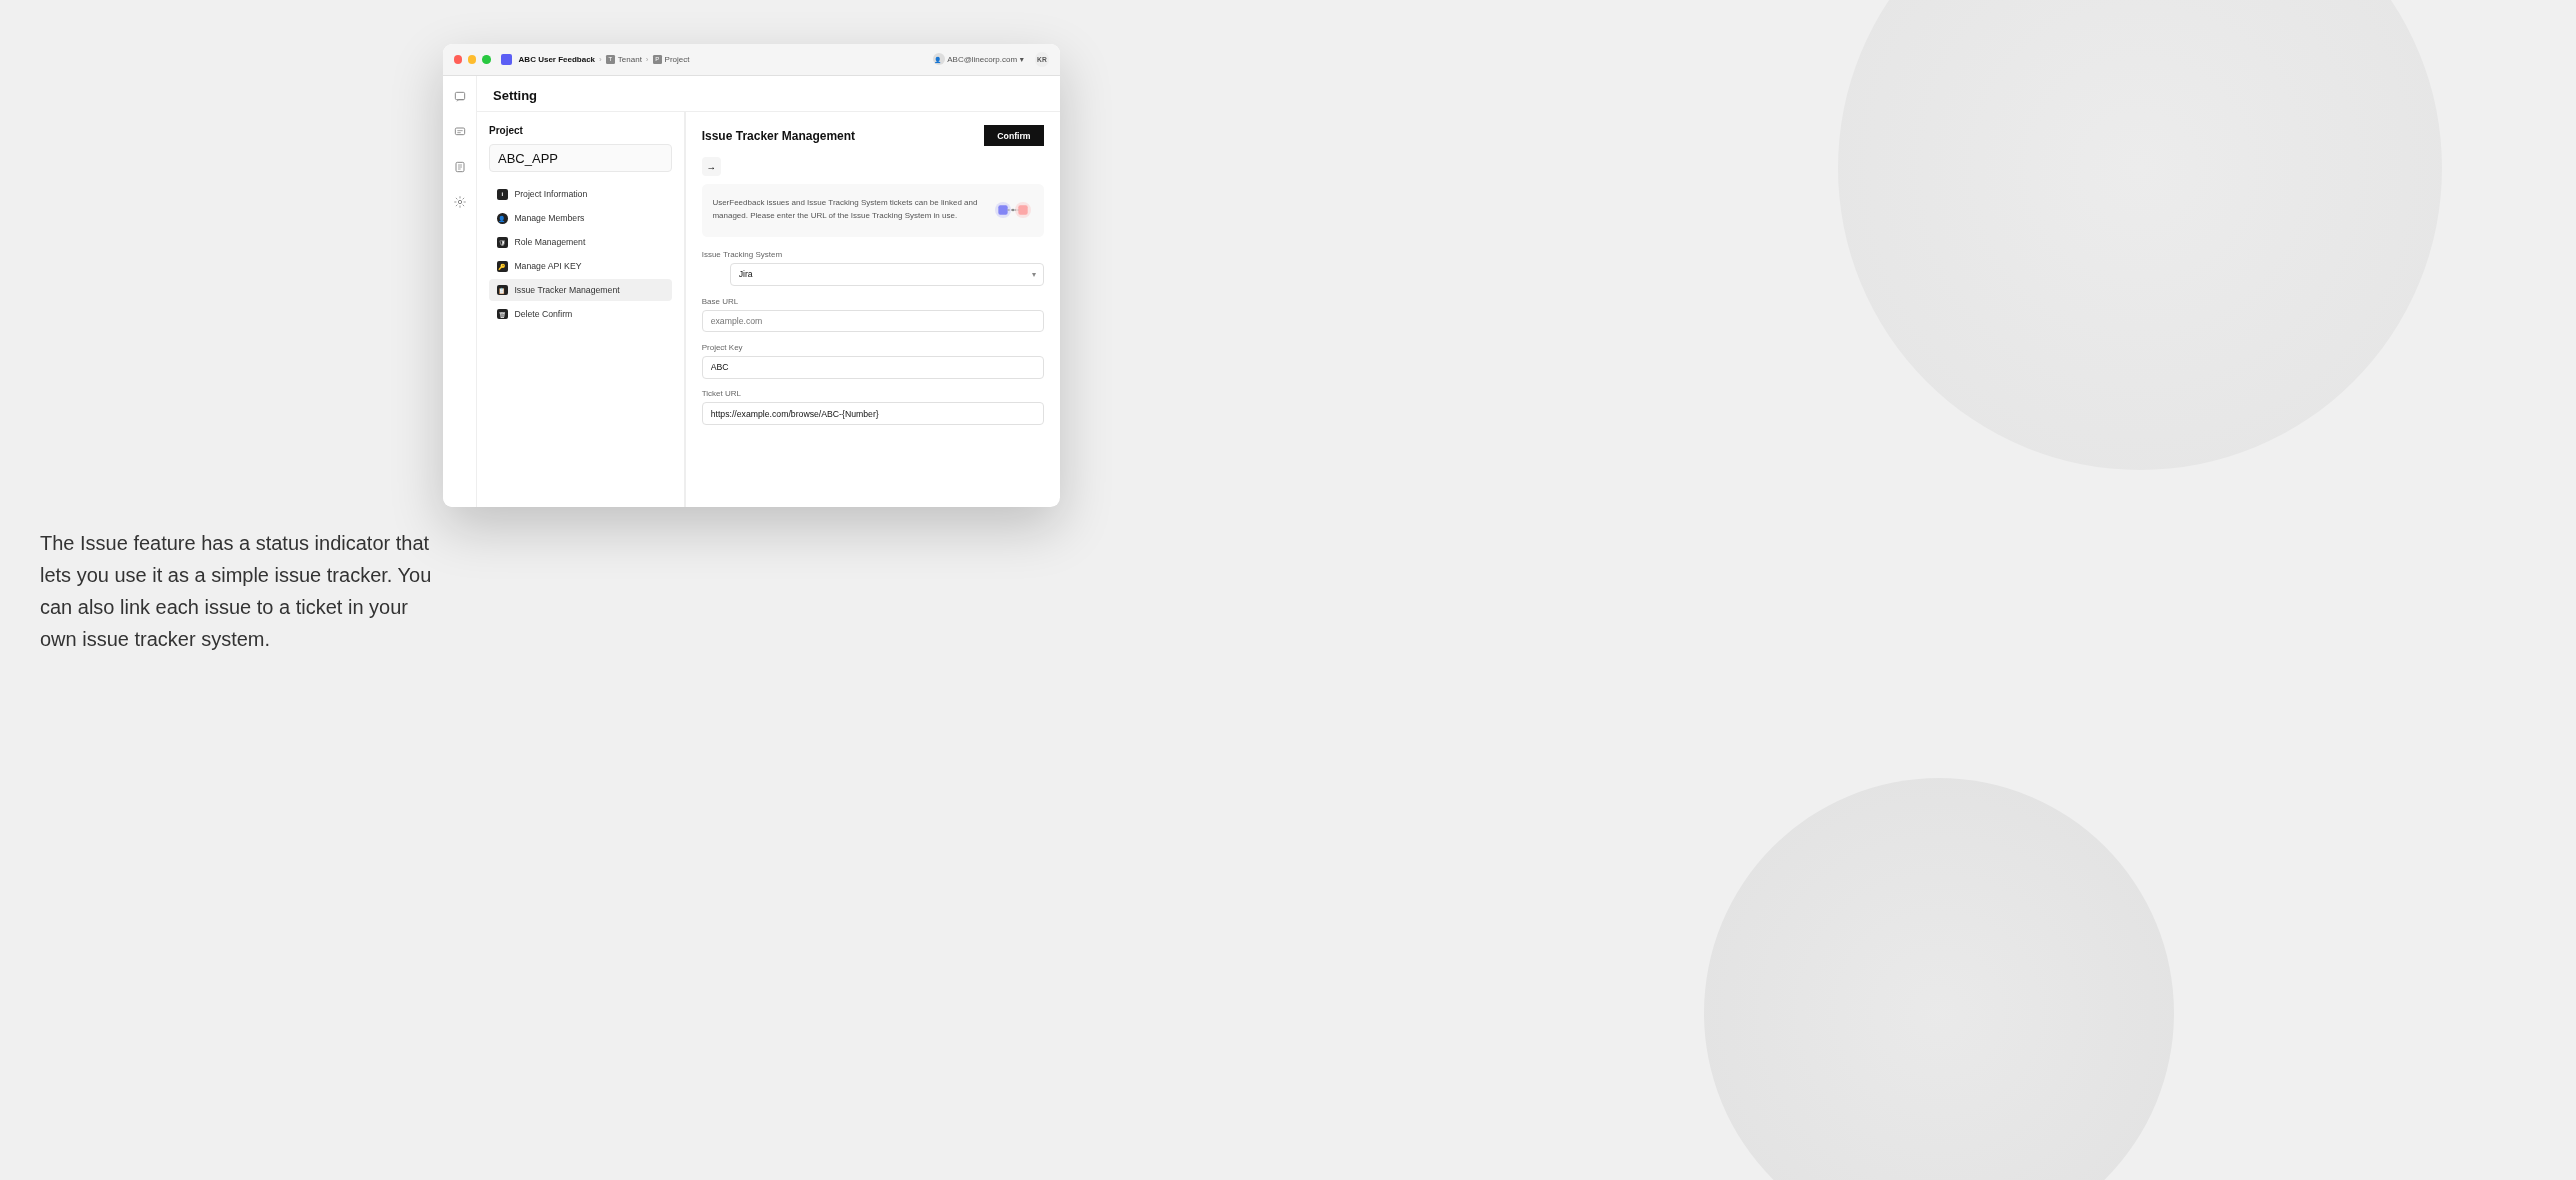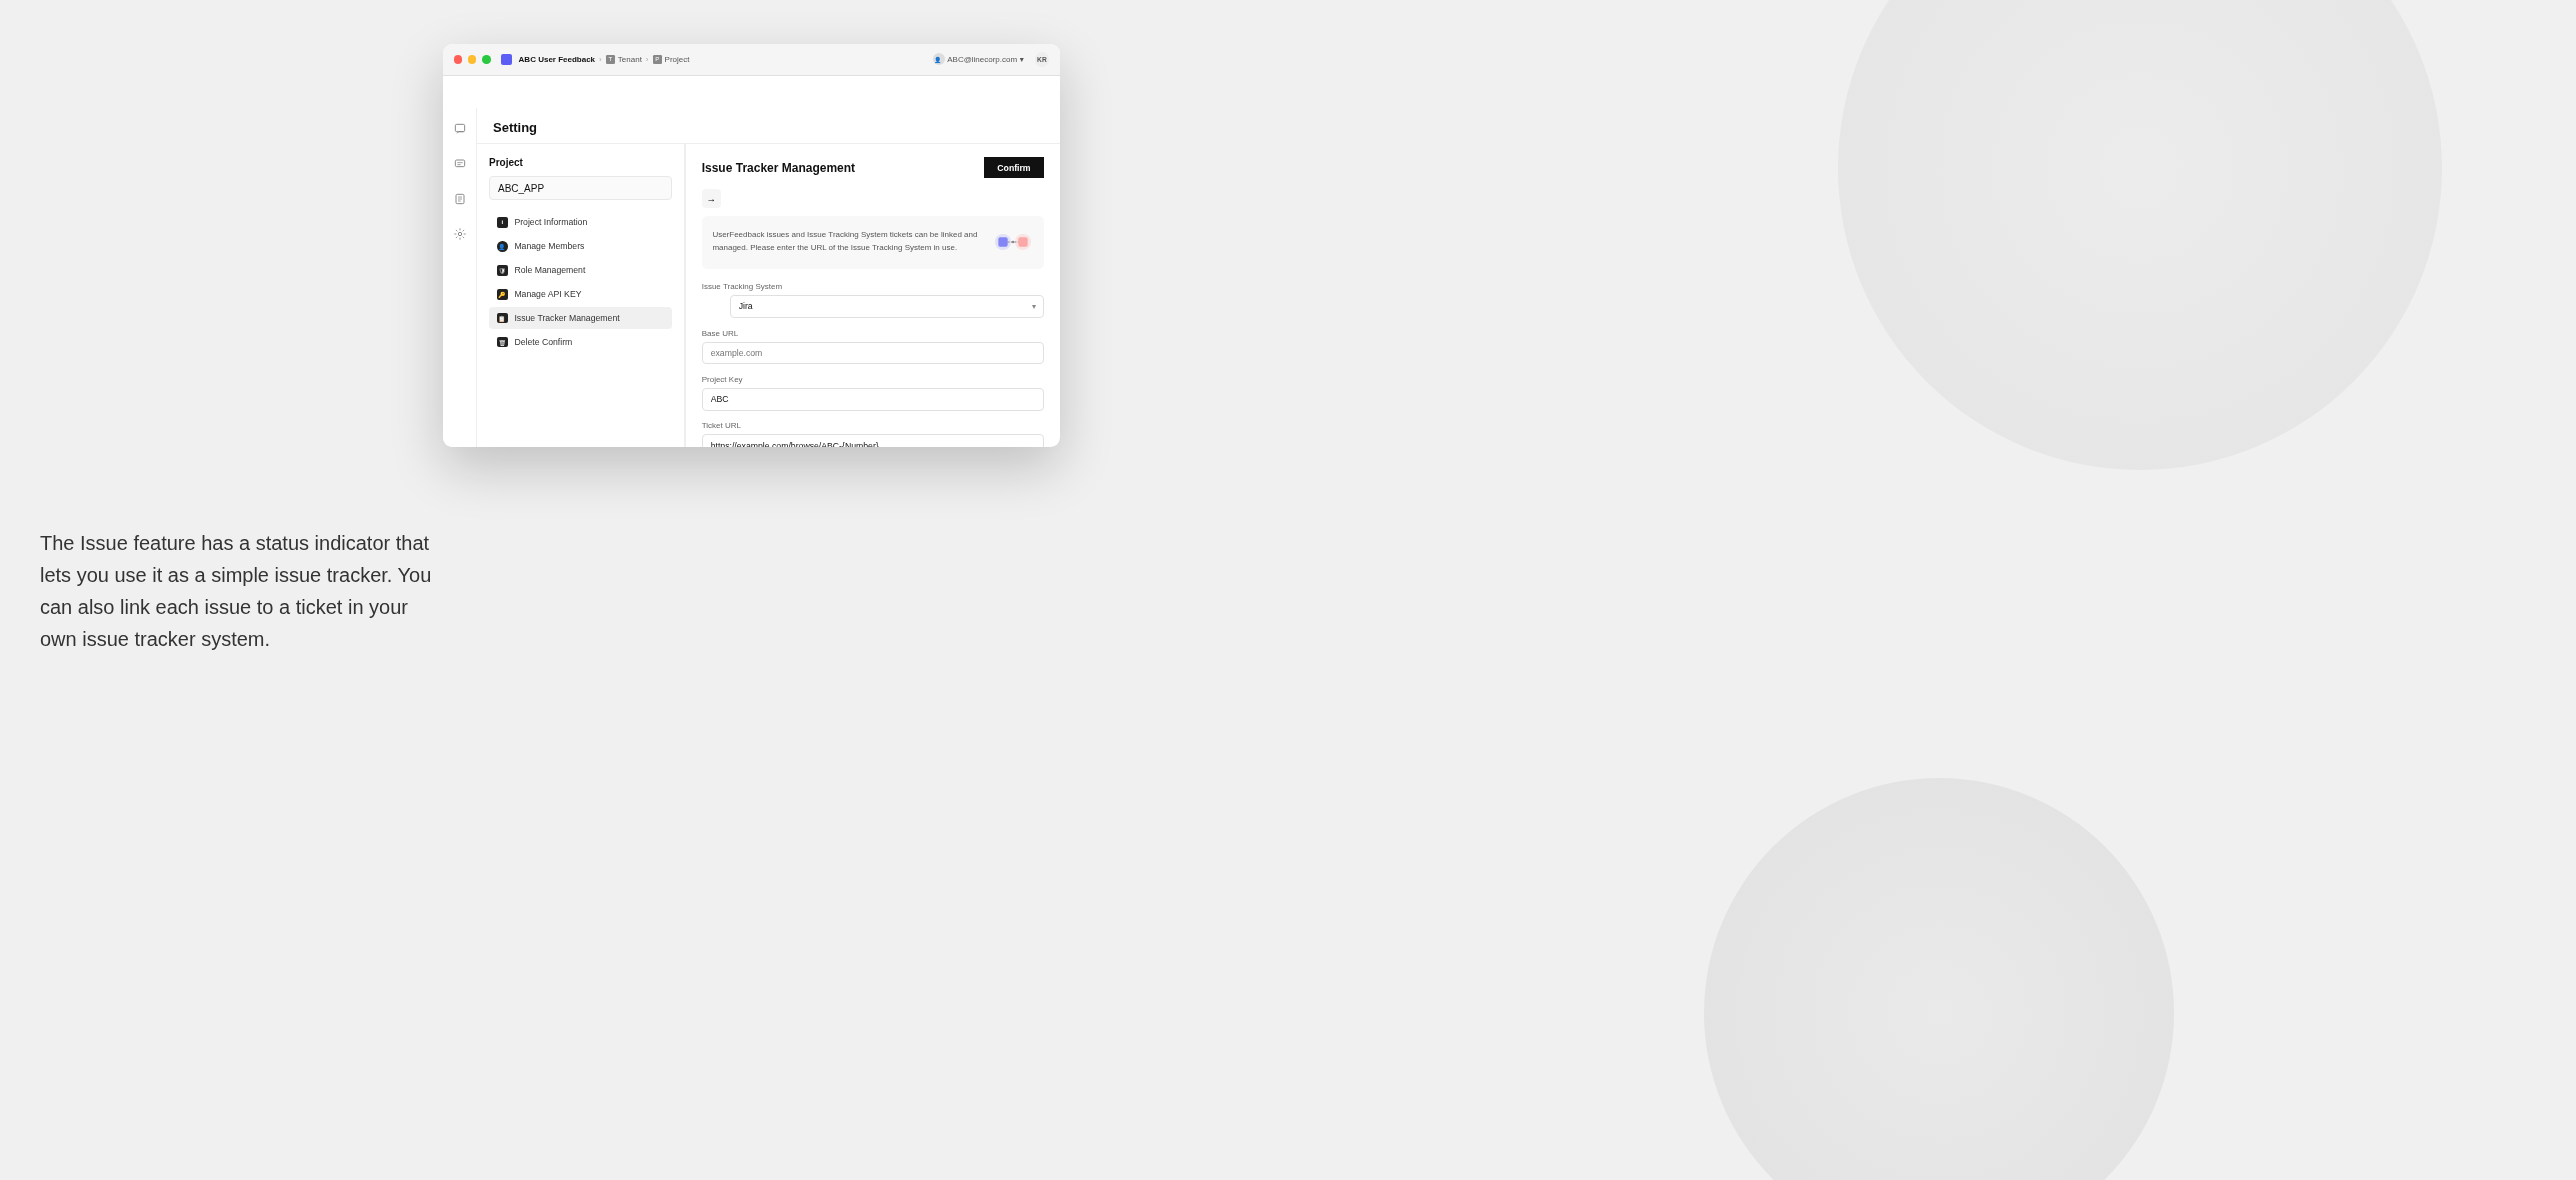--- a/index.html
+++ b/index.html
@@ -58,28 +58,27 @@
       line-height: 1.6;
       font-weight: 400;
     }
 
     
     .mac-window {
       position: absolute;
       left: 443px;
       top: 44px;
       width: 617px;
-      height: 403px;
+      height: 463px;
       background: #fff;
       border-radius: 9.4px;
       box-shadow: 0 20px 54px rgba(0,0,0,0.2);
       overflow: hidden;
       display: flex;
       flex-direction: column;
-      gap: 32px;
     }
 
     
     .title-bar {
       height: 32px;
       background: #f5f5f5;
       border-bottom: 0.7px solid #e0e0e0;
       display: flex;
       align-items: center;
       padding: 0 10.7px;
@@ -260,21 +259,21 @@
       font-weight: 700;
       color: #111;
       margin-bottom: 8px;
     }
 
     .project-name-input {
       width: 100%;
       padding: 5.4px 8px;
       border: 0.7px solid #e8e8e8;
       border-radius: 4px;
-      font-size: 10px;
+      font-size: 13px;
       background: #fafafa;
       color: #111;
       margin-bottom: 10.7px;
     }
 
     .menu-list {
       display: flex;
       flex-direction: column;
       gap: 1.3px;
     }

